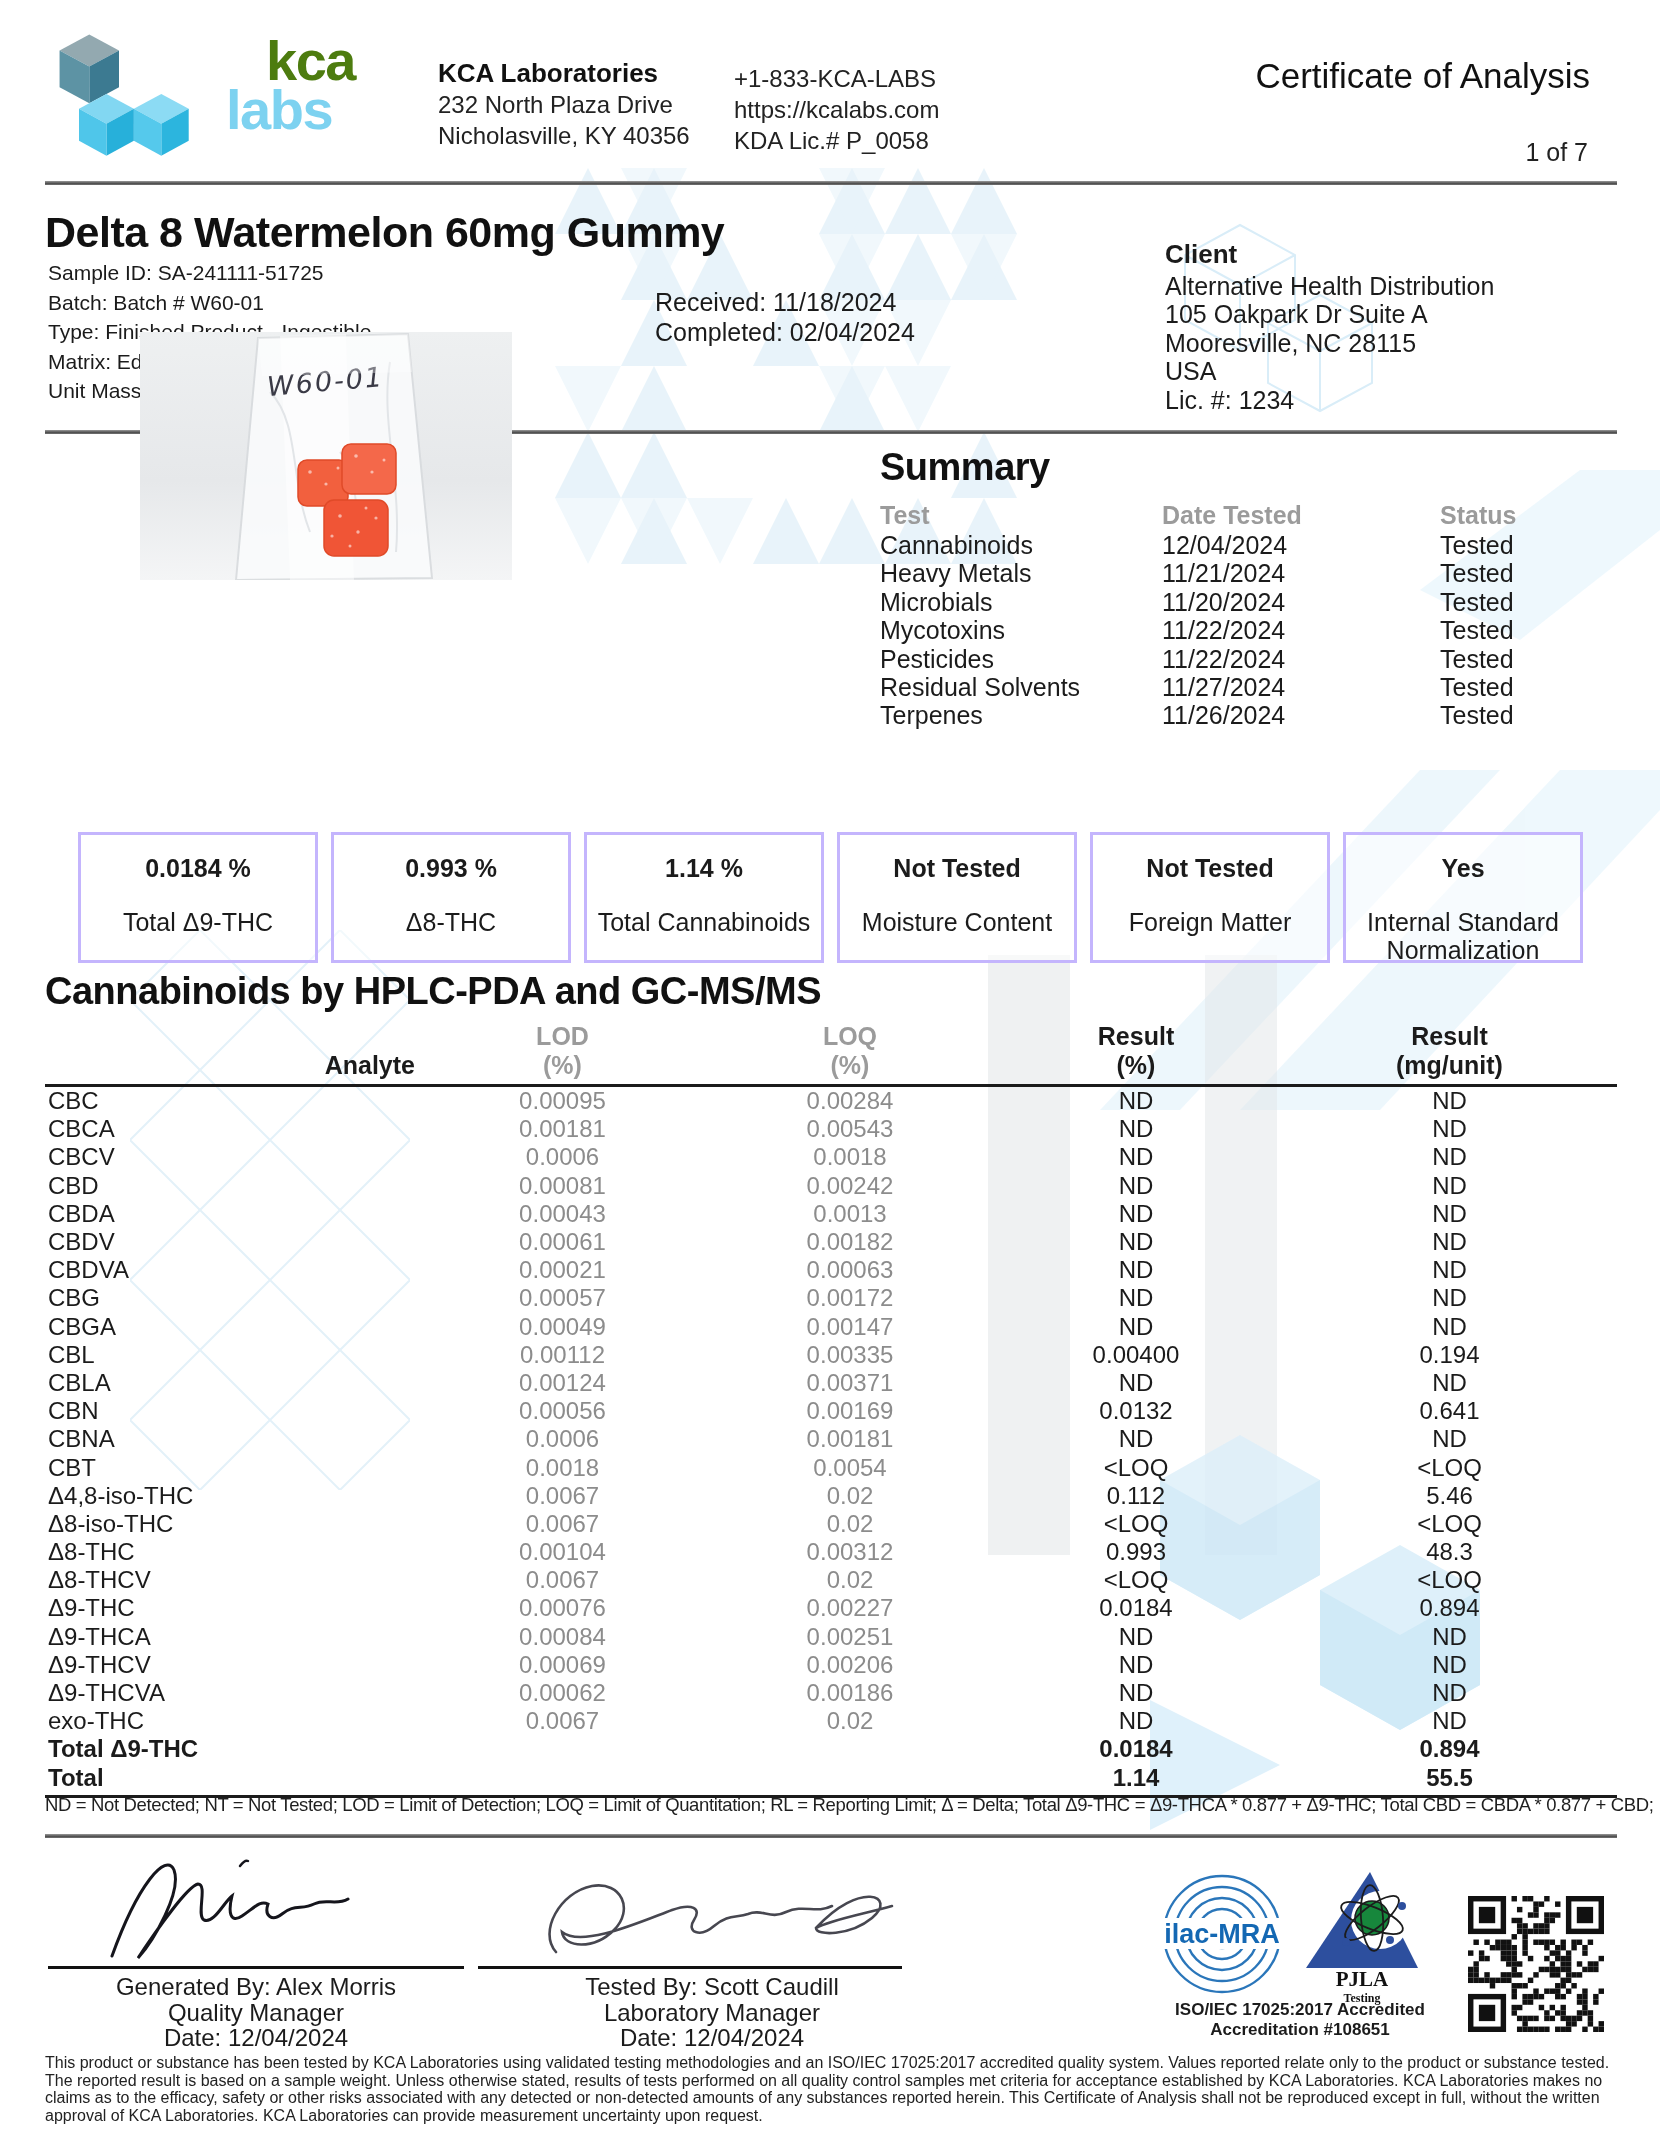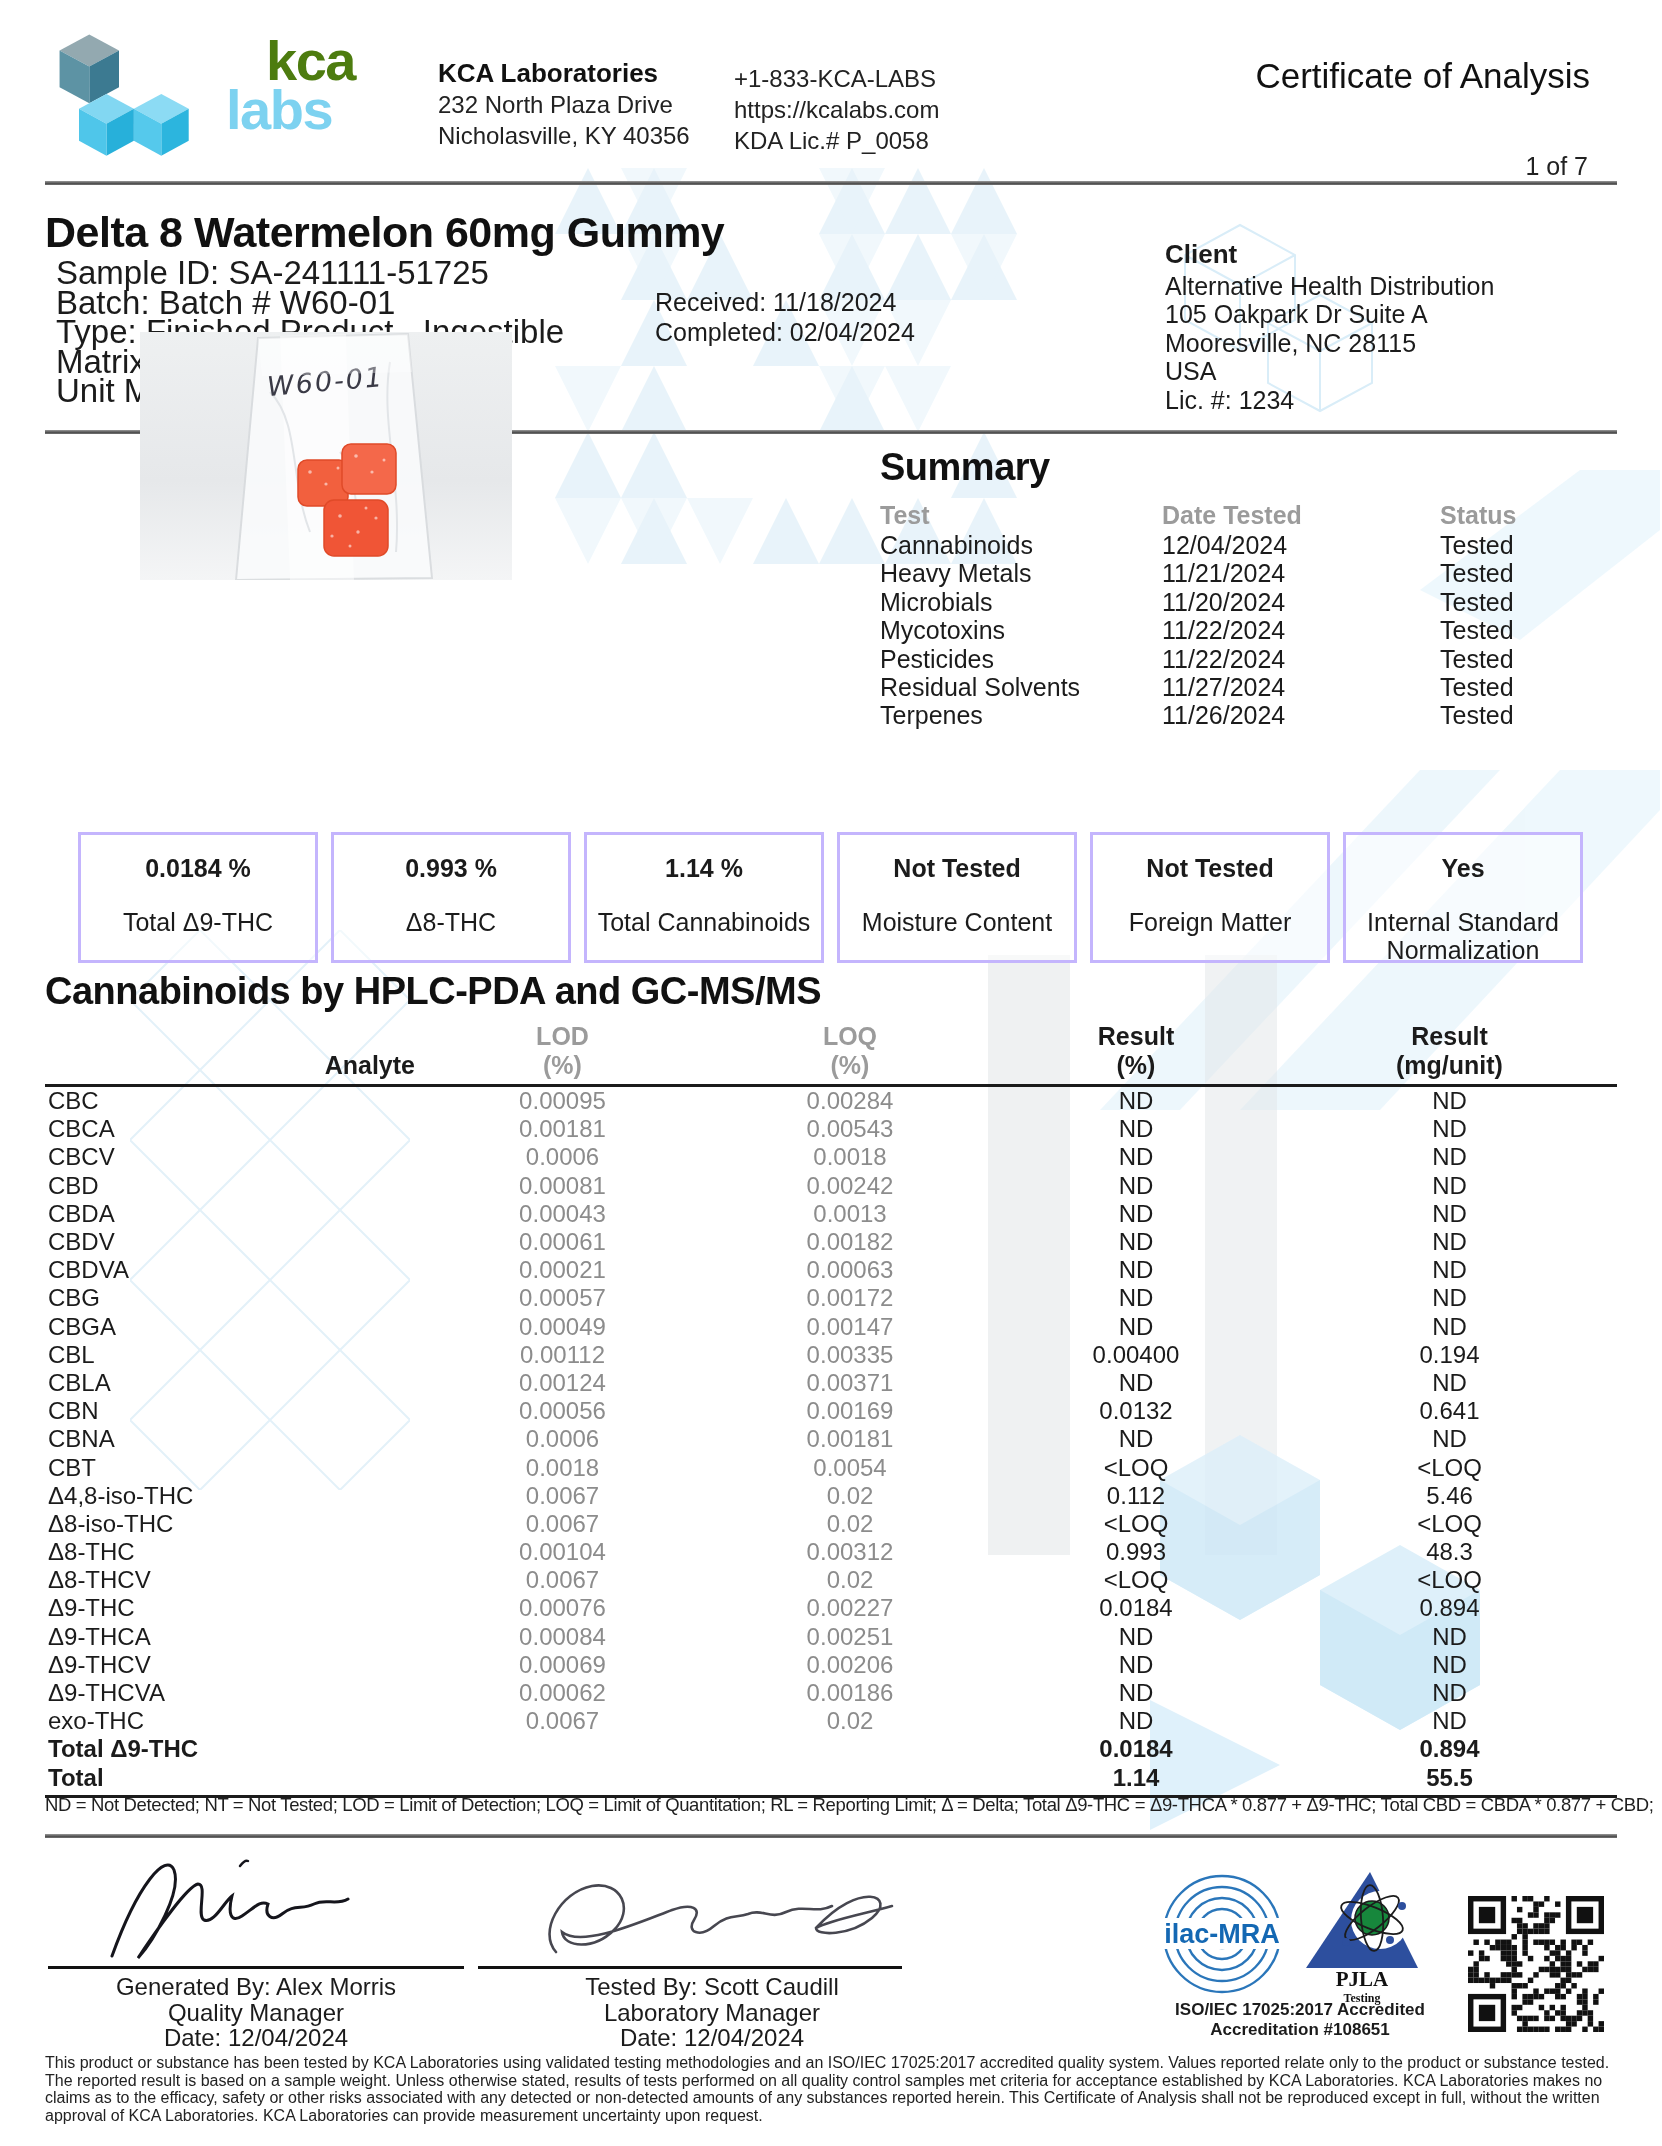--- a/index.html
+++ b/index.html
@@ -10,24 +10,24 @@
   .content{position:absolute;inset:0;z-index:1;}
   .rule{position:absolute;left:45px;width:1572px;height:4px;
         background:linear-gradient(180deg,#9a9a9a 0%,#4f4f4f 60%,#747474 100%);}
   
   .logo-text{left:226px;top:36px;font-weight:bold;font-size:56px;line-height:49px;letter-spacing:-1.5px;}
   .logo-kca{color:#4d7c0f;margin-left:40px;} .logo-labs{color:#7dd2f0;}
   .lab-block{left:438px;top:58px;font-size:24px;line-height:31px;color:#222;}
   .lab-name{font-weight:bold;font-size:26px;color:#111;}
   .contact-block{left:734px;top:63px;font-size:24px;line-height:31px;color:#222;}
   .doc-title{right:72px;top:56px;font-size:35px;font-weight:normal;text-align:right;color:#111;}
-  .page-indicator{right:74px;top:138px;font-size:25px;text-align:left;color:#222;margin-top:14px;}
+  .page-indicator{right:74px;top:138px;font-size:25px;text-align:left;color:#222;}
   
   .product-title{left:45px;top:208px;font-size:43px;font-weight:bold;color:#111;letter-spacing:-0.5px;}
-  .sample-block{left:56px;top:258px;font-size:33px;line-height:29.6px;}
+  .sample-block{left:48px;top:258px;font-size:21px;line-height:29.6px;}
   .dates-block{left:655px;top:288px;font-size:25px;line-height:29.6px;}
   .client-block{left:1165px;top:240px;font-size:25px;line-height:28.6px;}
   .client-heading{font-weight:bold;font-size:26px;margin-bottom:3px;}
   
   .photo{left:140px;top:332px;width:372px;height:248px;overflow:hidden;}
   
   .summary{left:880px;top:446px;width:720px;}
   .summary-heading{font-size:38px;font-weight:bold;color:#111;margin-bottom:12px;letter-spacing:-0.5px;}
   .sgrid{display:grid;grid-template-columns:282px 278px 160px;}
   .shead{color:#9b9b9b;font-weight:bold;font-size:25px;height:30px;}

